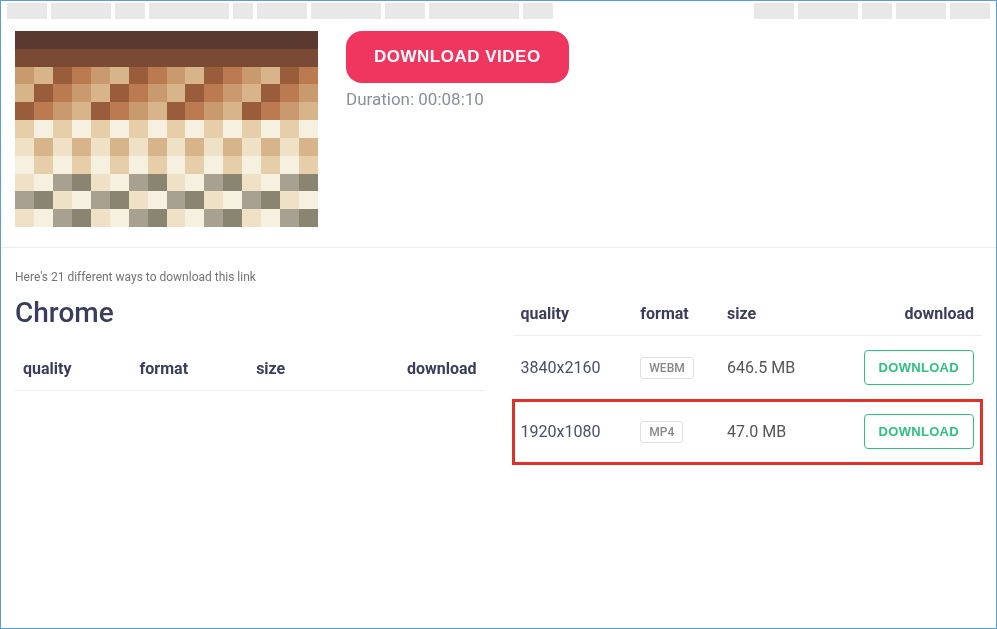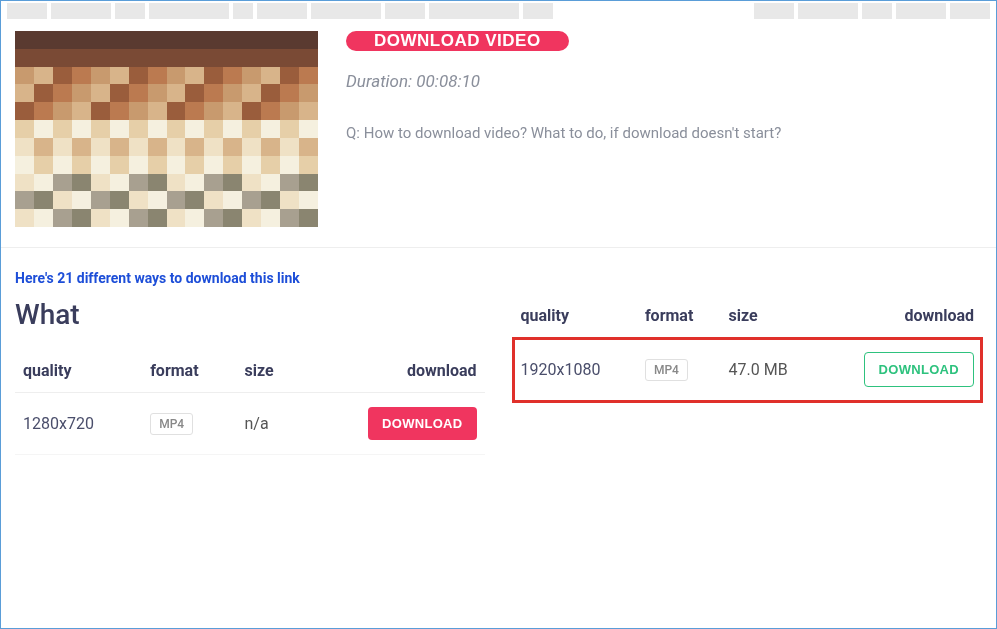--- a/index.html
+++ b/index.html
@@ -41,33 +41,32 @@
     }
     .info-col {
       flex: 1;
       display: flex;
       flex-direction: column;
     }
     .download-btn-main {
       background: #f0355f;
       color: #fff;
       border: none;
-      padding: 0 28px;
+      padding: 16px 28px;
       font-size: 17px;
       font-weight: 700;
       letter-spacing: 0.5px;
       border-radius: 16px;
       cursor: pointer;
       align-self: flex-start;
     }
     .duration {
       color: #8a8f9b;
       font-size: 17px;
-      margin-top: 20px;
-      font-style: italic;
+      margin-top: 6px;
     }
     .instructions {
       margin-top: 30px;
       color: #8a8f9b;
       font-size: 16px;
       line-height: 1.7;
     }
     .instructions .q {
       font-size: 15px;
     }
@@ -75,23 +74,22 @@
       font-family: "Courier New", monospace;
       background: #f3f3f3;
       border: 1px solid #ddd;
       border-radius: 3px;
       padding: 2px 6px;
       font-size: 14px;
       color: #555;
     }
     .summary {
       padding: 22px 14px 8px 14px;
-      color: #1d4ed8;
-      font-size: 14px;
-      font-weight: bold;
+      color: #737373;
+      font-size: 12px;
     }
     .tables-wrap {
       display: flex;
       padding: 0 14px;
       gap: 28px;
     }
     .col {
       flex: 1;
     }
     .col h2 {
@@ -357,62 +355,59 @@
       <div style="background: rgb(138, 133, 112);"></div>
       <div style="background: rgb(239, 225, 197);"></div>
       <div style="background: rgb(245, 240, 223);"></div>
       <div style="background: rgb(168, 160, 144);"></div>
       <div style="background: rgb(138, 133, 112);"></div>
     </div>
   <div class="info-col">
     <button class="download-btn-main">DOWNLOAD VIDEO</button>
     <div class="duration">Duration: 00:08:10</div>
     <div class="instructions">
-      <div class="q">
-        <span>Q: </span><span>How to download video? What to do, if download doesn't start?</span>
-      </div>
     </div>
   </div>
 </div>
 
 <div class="summary">Here's 21 different ways to download this link</div>
 
 <div class="tables-wrap">
   <div class="col">
-    <h2>What</h2>
+    <h2>Chrome</h2>
     <table>
       <thead>
         <tr>
           <th>quality</th>
           <th>format</th>
           <th>size</th>
           <th>download</th>
         </tr>
       </thead>
       <tbody id="video-body">
-          <tr>
-            <td class="quality">1280x720</td>
-            <td><span class="format-badge">MP4</span></td>
-            <td>n/a</td>
-            <td class="dl"><button class="dl-btn">DOWNLOAD</button></td>
-          </tr>
         </tbody>
     </table>
   </div>
   <div class="col">
     <table>
       <thead>
         <tr>
           <th>quality</th>
           <th>format</th>
           <th>size</th>
           <th>download</th>
         </tr>
       </thead>
       <tbody id="more-video-body">
+          <tr>
+            <td class="quality">3840x2160</td>
+            <td><span class="format-badge">WEBM</span></td>
+            <td>646.5 MB</td>
+            <td class="dl"><button class="dl-btn outline">DOWNLOAD</button></td>
+          </tr>
           <tr class="highlighted">
             <td class="quality">1920x1080</td>
             <td><span class="format-badge">MP4</span></td>
             <td>47.0 MB</td>
             <td class="dl"><button class="dl-btn outline">DOWNLOAD</button></td>
           </tr>
         </tbody>
     </table>
   </div>
 </div>

